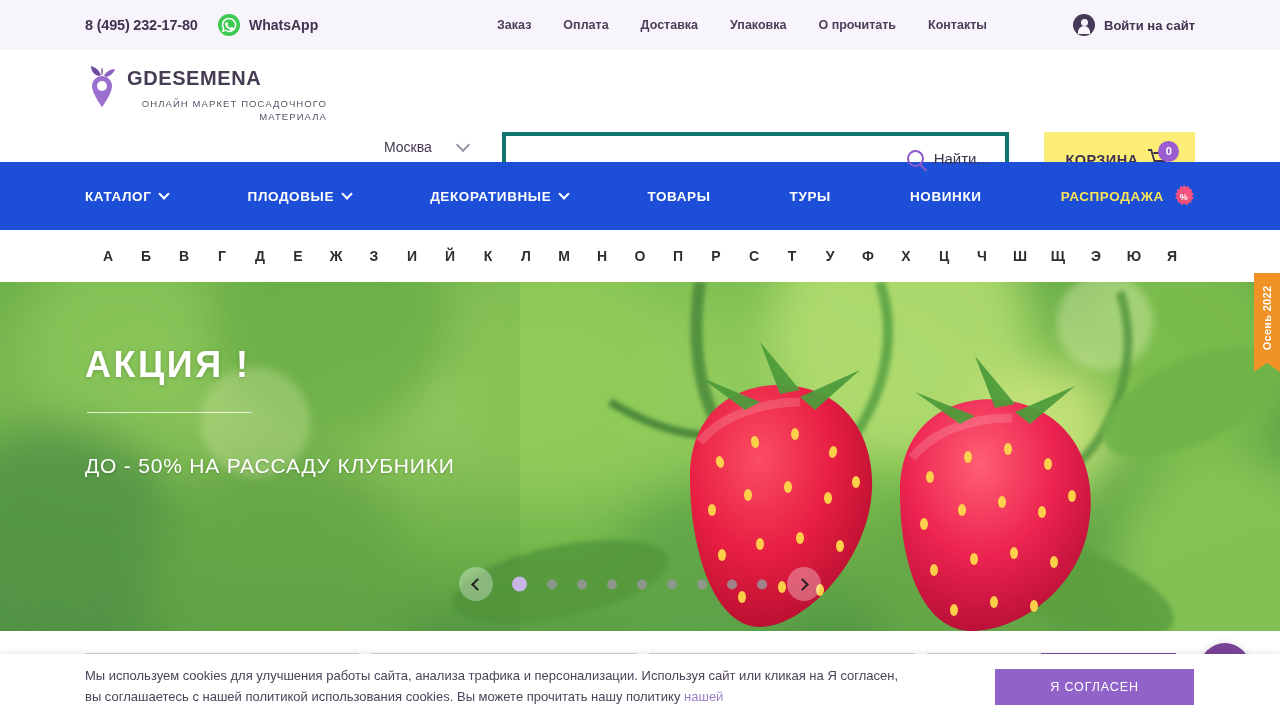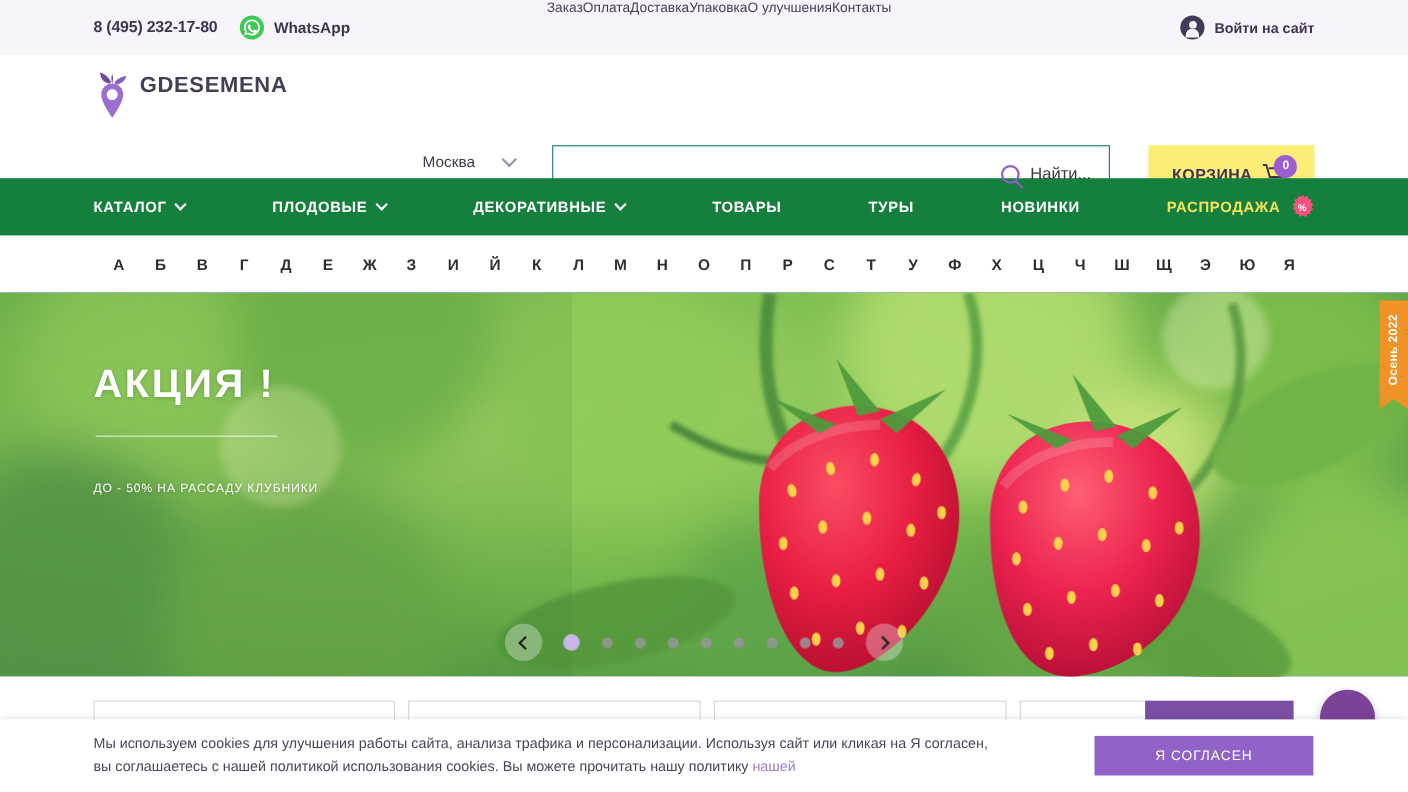--- a/index.html
+++ b/index.html
@@ -31,21 +31,21 @@
   }
   .wa-icon {
     width: 22px; height: 22px; border-radius: 50%;
     background: #3ec952; position: relative; flex: none;
   }
   .wa-icon svg { position: absolute; top: 3px; left: 3px; }
   .wa-label { font-size: 14px; color: #3f3450; font-weight: 700; }
 
   .topnav {
     position: absolute; left: 497px; top: 0; height: 50px;
-    display: flex; align-items: flex-start; 
+    display: flex; align-items: center; gap: 32px; font-weight: bold;
   }
   .topnav a {
     font-size: 12.5px; color: #4a3f58; text-decoration: none;
     white-space: nowrap;
   }
   .login-wrap {
     position: absolute; right: 85px; top: 0; height: 50px;
     display: flex; align-items: center; gap: 9px;
   }
   .login-ico {
@@ -88,21 +88,21 @@
   .city-label { font-size: 14px; color: #42384f; }
   .chev {
     width: 10px; height: 10px; border-right: 2px solid #9b93a6;
     border-bottom: 2px solid #9b93a6; transform: rotate(45deg);
     margin-top: -4px;
   }
 
   .search-box {
     position: absolute; left: 502px; top: 82px;
     width: 507px; height: 52px;
-    border: 1px solid #0f766e; background: #fff;
+    border: 4px solid #0f766e; background: #fff;
     display: flex; align-items: center; justify-content: flex-end;
   }
   .search-input {
     position: absolute; left: 0; top: 0; width: 100%; height: 100%;
     border: none; outline: none; background: transparent;
     padding: 0 150px 0 14px; font-size: 14px; color: #3f3450;
     font-family: "Liberation Sans", sans-serif;
   }
   .search-btn {
     position: relative; z-index: 2; display: flex; align-items: center;
@@ -131,21 +131,21 @@
   .cart-badge {
     position: absolute; right: -6px; top: -7px;
     width: 21px; height: 21px; border-radius: 50%;
     background: #9b5dd1; color: #fff; font-size: 11px;
     display: flex; align-items: center; justify-content: center;
     font-weight: bold;
   }
 
   
   .mainnav {
-    height: 52px; background: #15803d;
+    height: 68px; background: #1d4ed8;
     display: flex; align-items: center; position: relative;
   }
   .mainnav-inner {
     width: 1110px; margin: 0 auto; display: flex; align-items: center;
     justify-content: space-between; padding: 0 0 0 0;
   }
   .nav-item {
     display: flex; align-items: center; gap: 9px;
     font-size: 13.5px; font-weight: bold; color: #ffffff;
     letter-spacing: 0.6px; cursor: pointer; white-space: nowrap;
@@ -183,21 +183,21 @@
   .hero-title {
     font-size: 36px; font-weight: bold; color: #fff;
     letter-spacing: 2.5px; line-height: 42px;
     text-shadow: 0 1px 4px rgba(0,0,0,0.18);
   }
   .hero-rule {
     width: 165px; height: 1px; background: rgba(255,255,255,0.75);
     margin: 26px 0 0 2px;
   }
   .hero-sub {
-    margin-top: 41px; font-size: 11px; color: #fff; letter-spacing: 0.8px;
+    margin-top: 41px; font-size: 21px; color: #fff; letter-spacing: 0.8px;
     text-shadow: 0 1px 3px rgba(0,0,0,0.2);
   }
   .carousel-ctrl {
     position: absolute; top: 584px; width: 34px; height: 34px;
     border-radius: 50%; background: rgba(255,255,255,0.32);
     display: flex; align-items: center; justify-content: center;
     z-index: 6; cursor: pointer; transform: translateY(-50%);
   }
   .carousel-ctrl.prev { left: 459px; }
   .carousel-ctrl.next { left: 787px; }
@@ -287,21 +287,21 @@
           <path fill="#ffffff" d="M8 0.8C4 .8.8 4 .8 8c0 1.4.4 2.7 1.1 3.8L.8 15.2l3.5-1.1A7.2 7.2 0 1 0 8 .8zm0 1.5a5.7 5.7 0 1 1-3 10.5l-.3-.2-1.8.6.6-1.8-.2-.3A5.7 5.7 0 0 1 8 2.3zm-2.5 3c-.2 0-.4 0-.6.3-.2.3-.7.7-.7 1.7s.7 2 .8 2.1c.1.2 1.4 2.2 3.5 3 1.7.7 2.1.6 2.5.5.4 0 1.2-.5 1.4-1 .2-.5.2-1 .1-1.1l-.5-.3-1.2-.6c-.2 0-.3 0-.4.1l-.6.7c-.1.2-.2.2-.4.1-.2-.1-.9-.3-1.7-1-.6-.6-1-1.2-1.2-1.4-.1-.2 0-.3.1-.4l.3-.4.2-.4v-.3l-.6-1.4c-.1-.3-.3-.3-.4-.3h-.1z"></path>
         </svg>
     </span>
     <span class="wa-label">WhatsApp</span>
   </div>
   <nav class="topnav">
     <a href="#">Заказ</a>
     <a href="#">Оплата</a>
     <a href="#">Доставка</a>
     <a href="#">Упаковка</a>
-    <a href="#">О улучшения</a>
+    <a href="#">О прочитать</a>
     <a href="#">Контакты</a>
   </nav>
   <div class="login-wrap">
     <span class="login-ico"></span>
     <span class="login-label">Войти на сайт</span>
   </div>
 </div>
 
 <div class="header">
   <div class="logo-wrap">
@@ -309,20 +309,21 @@
       <svg width="34" height="56" viewBox="0 0 34 56">
         <path fill="#6f4b9e" d="M16 12c-2-5-6-8-10-9 0 5 3 9 8 10z"></path>
         <path fill="#8a5fc0" d="M19 12c3-4 7-6 11-6-1 4-5 7-9 8z"></path>
         <path fill="#6f4b9e" d="M17 4c1 3 1 6 0 9-1-3-1-6 0-9z"></path>
         <path fill="#9b6fd0" d="M17 13c-5.5 0-10 4.5-10 10 0 7.5 10 21 10 21s10-13.5 10-21c0-5.5-4.5-10-10-10z"></path>
         <circle cx="17" cy="23" r="5" fill="#ffffff"></circle>
       </svg>
     </span>
     <span class="logo-text-col">
       <span class="logo-name" style="display:block">GDESEMENA</span>
+      <span class="logo-sub" style="display:block">ОНЛАЙН МАРКЕТ ПОСАДОЧНОГО МАТЕРИАЛА</span>
     </span>
   </div>
 
   <div class="city-wrap">
     <span class="city-label">Москва</span>
     <span class="chev"></span>
   </div>
 
   <div class="search-box">
     <input class="search-input" type="text" placeholder="" style="">

